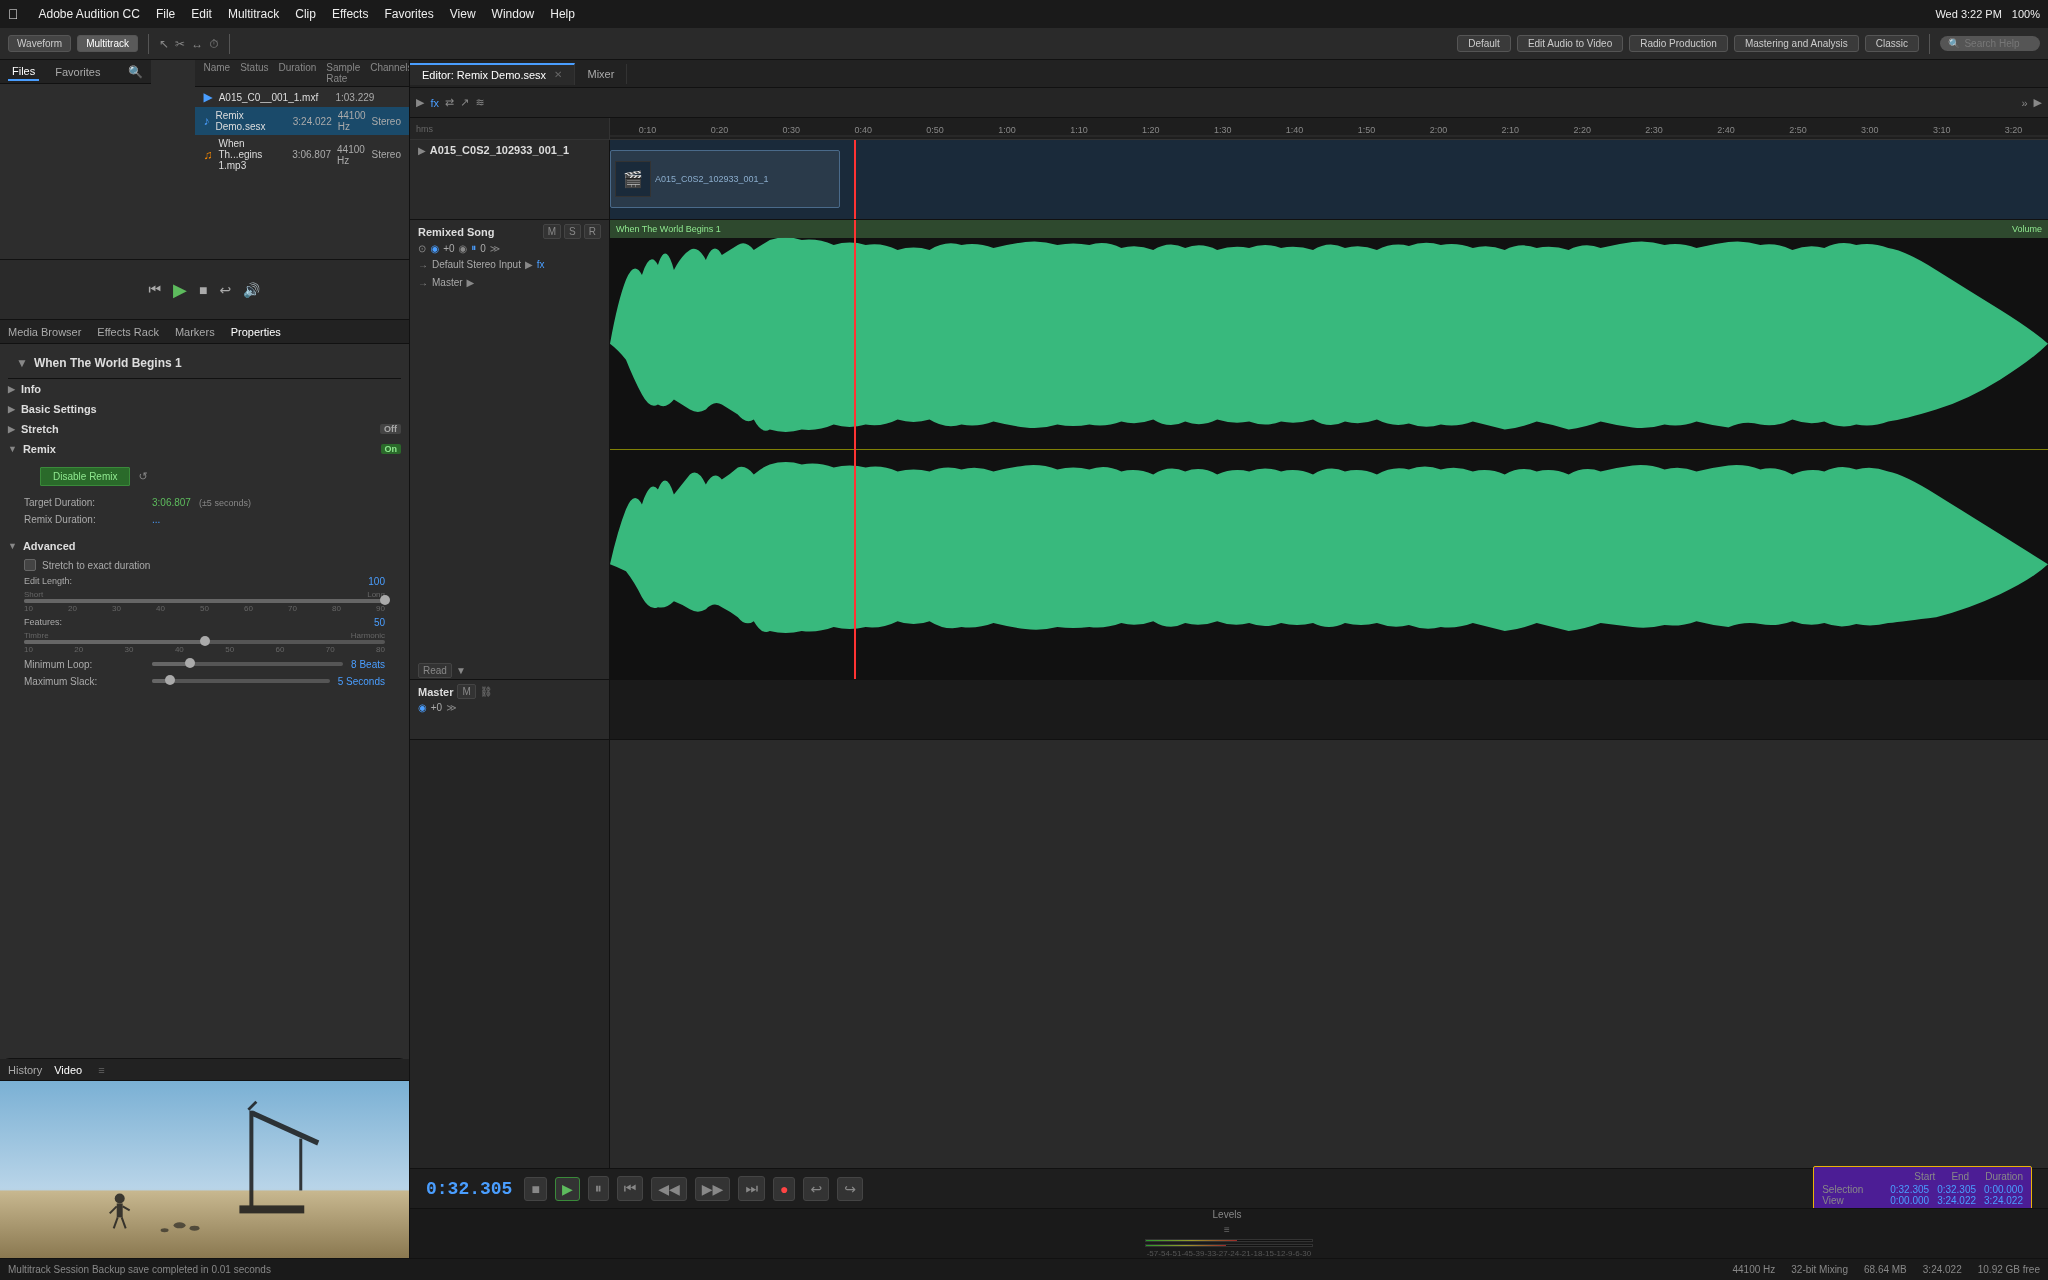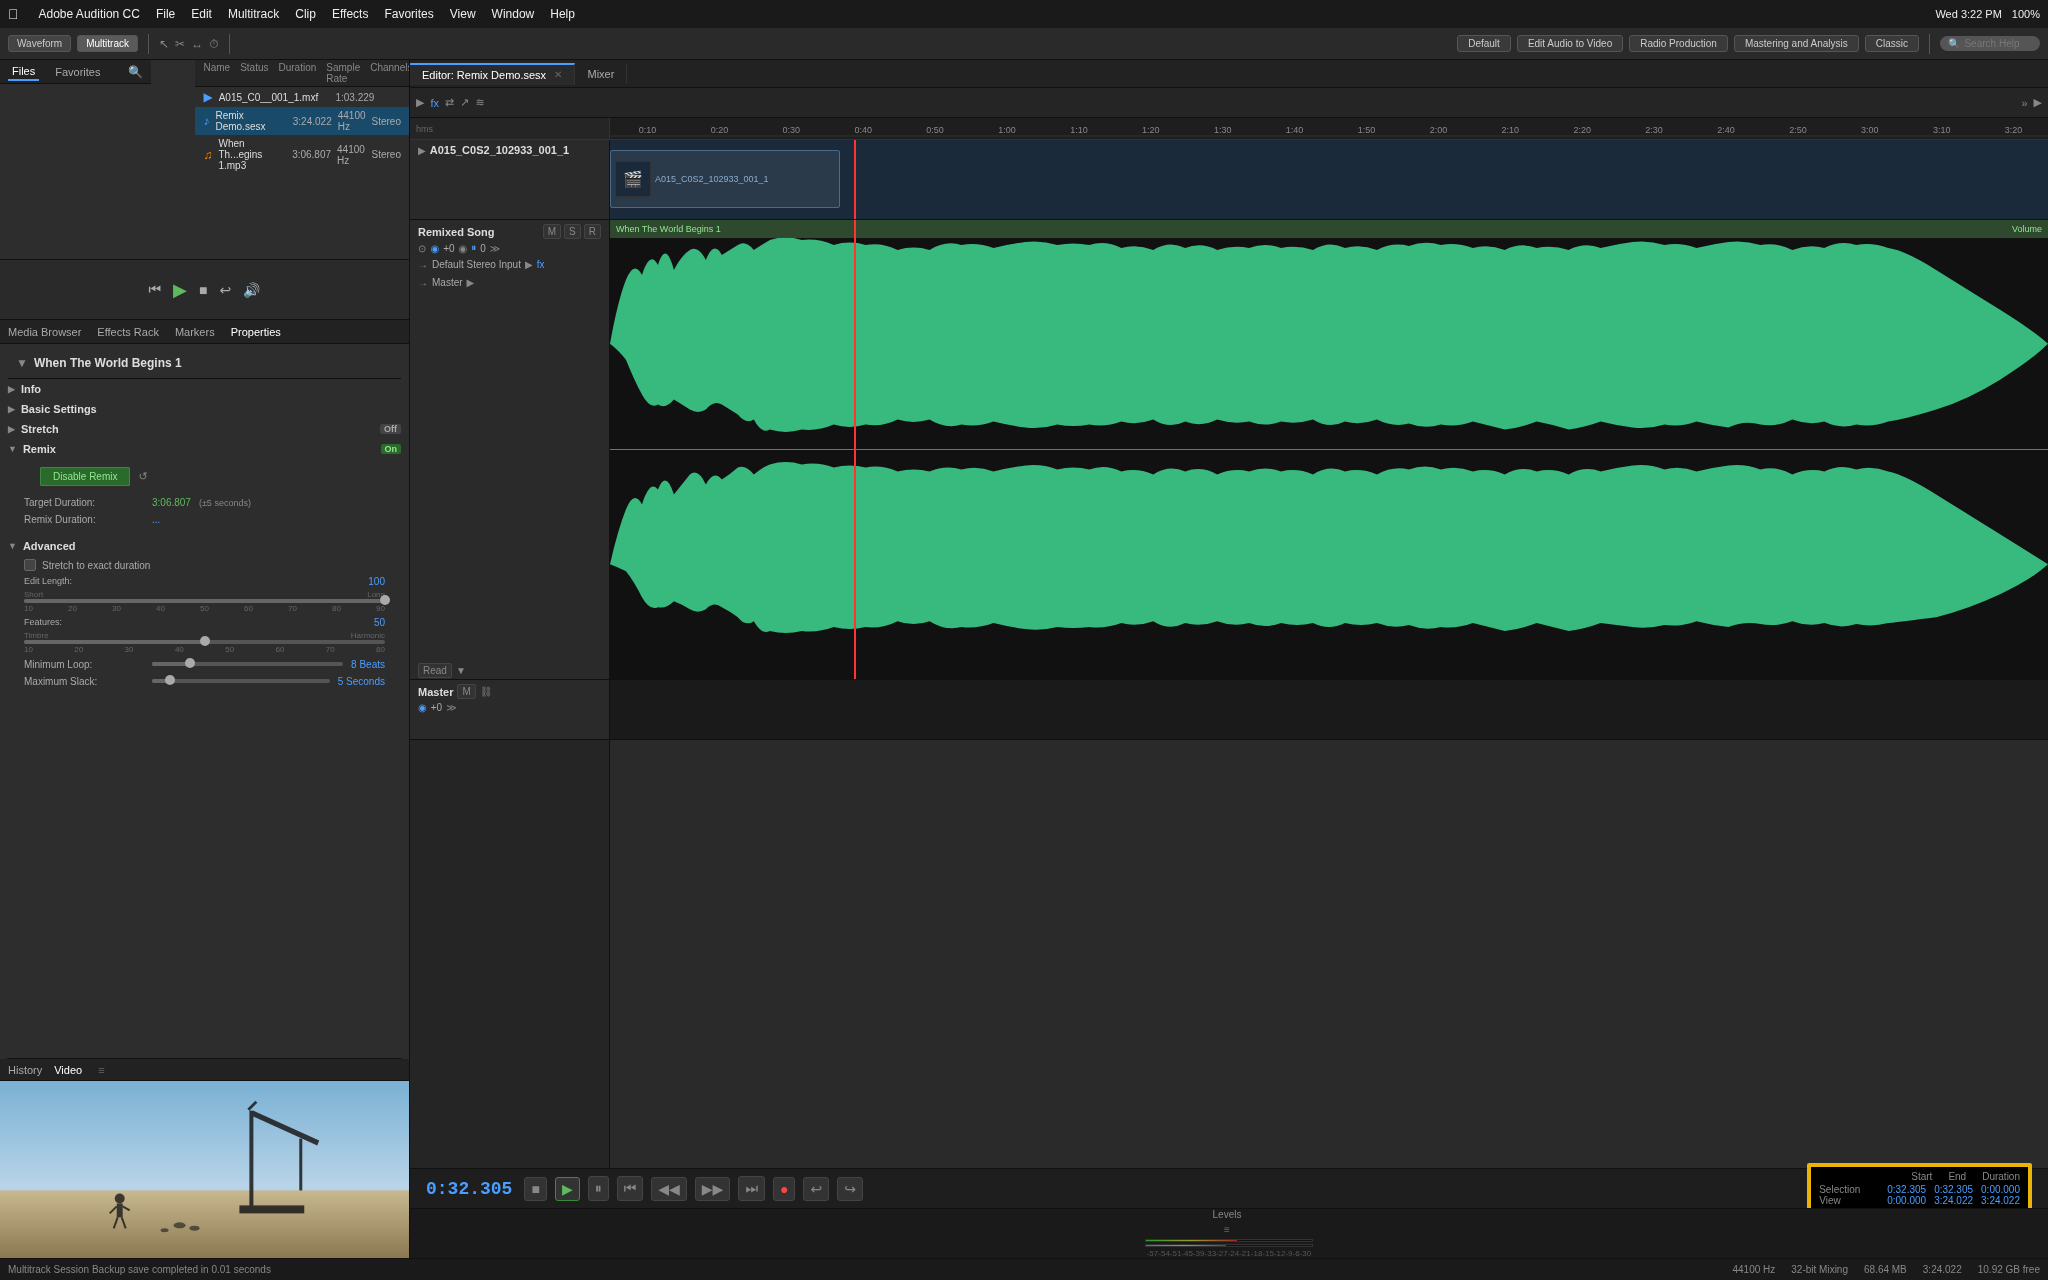--- a/index.html
+++ b/index.html
@@ -997,21 +997,21 @@
         <button class="tp-btn">⏮</button>
         <button class="tp-btn">◀◀</button>
         <button class="tp-btn">▶▶</button>
         <button class="tp-btn">⏭</button>
         <button class="tp-btn record-btn">●</button>
         <button class="tp-btn">↩</button>
         <button class="tp-btn">↪</button>
       </div>
       <div style="flex:1;"></div>
 
-      <div style="background:#000000;border:4px solid #eab308;border-radius:2px;padding:4px 8px;font-size:10px;">
+      <div style="background:#4c1d95;border:1px solid #eab308;border-radius:2px;padding:4px 8px;font-size:10px;">
         <div style="display:flex;gap:16px;color:#888;margin-bottom:2px;justify-content:flex-end;">
           <span>Start</span>
           <span>End</span>
           <span>Duration</span>
         </div>
         <div style="display:flex;gap:8px;color:#4a9eff;align-items:center;">
           <span style="color:#888;min-width:60px;">Selection</span>
           <span>0:32.305</span>
           <span>0:32.305</span>
           <span>0:00.000</span>

